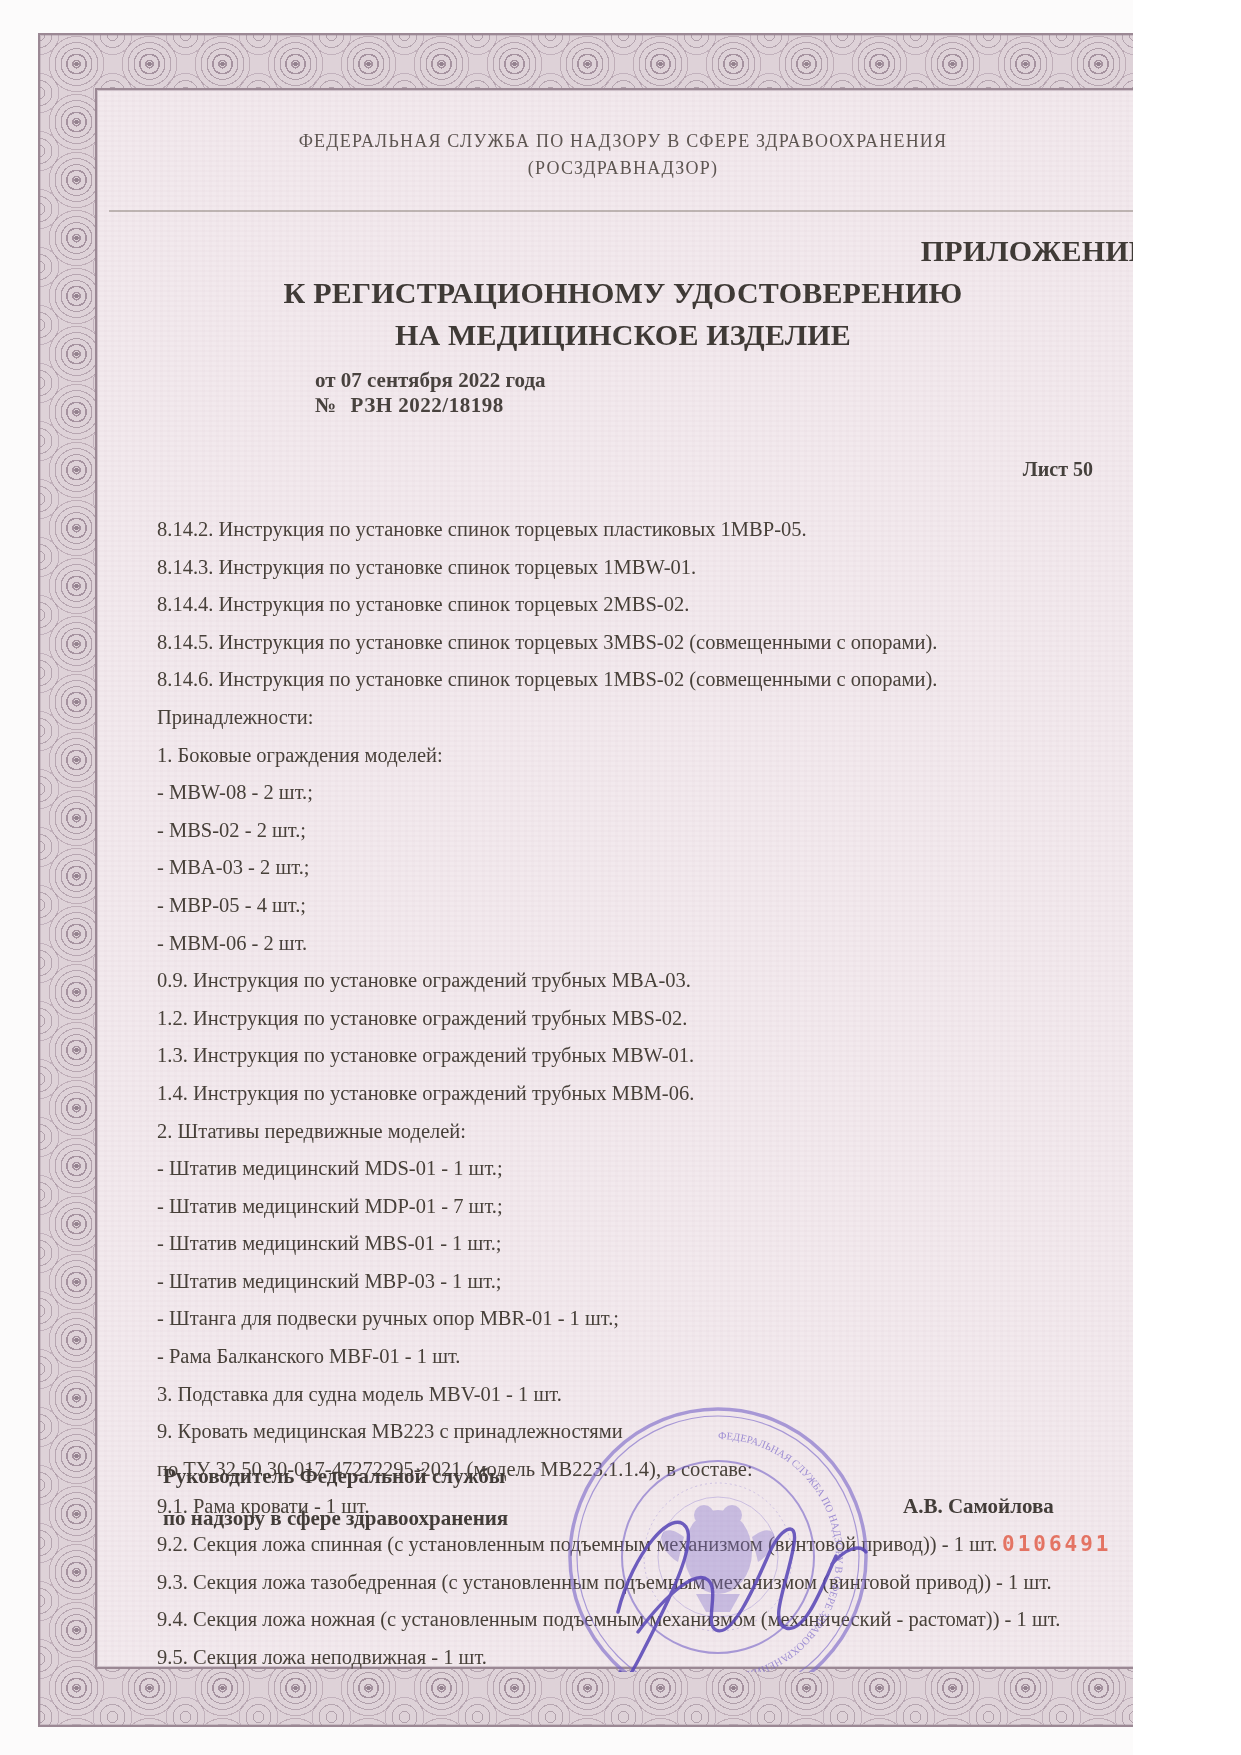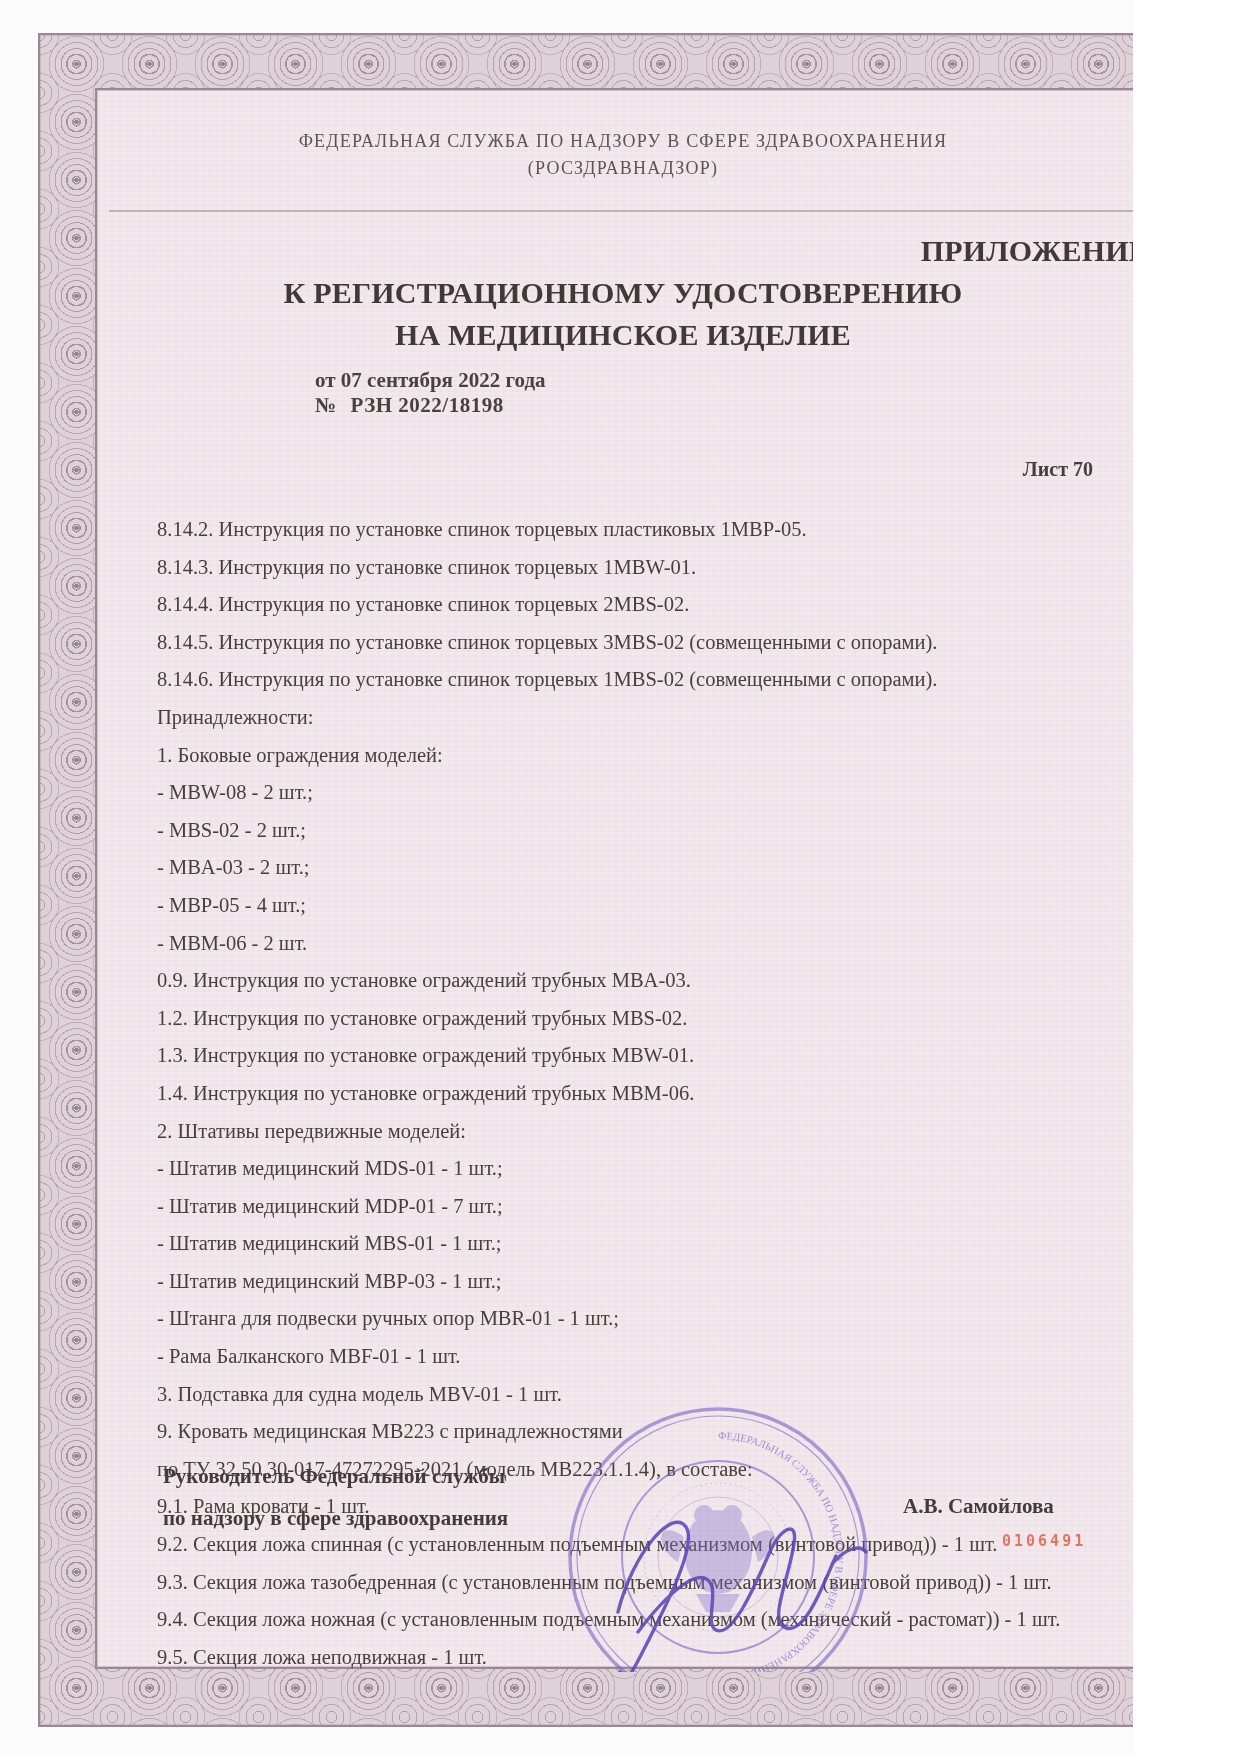--- a/index.html
+++ b/index.html
@@ -36,21 +36,21 @@
   .num{margin-left:88px;letter-spacing:.5px;}
   .num-label{margin-right:14px;}
   .sheet{text-align:right;margin:40px 56px 0 0;font-weight:700;font-size:20px;color:#45403c;}
   
   .bodytext{margin:30px 0 0 60px;width:905px;font-size:20.5px;line-height:37.6px;color:#474039;}
   .bodytext p{margin:0;}
   
   .signer{position:absolute;left:155px;top:1455px;font-weight:700;font-size:21px;line-height:42px;color:#423c38;z-index:5;margin-left:8px;}
   .signer-name{position:absolute;left:903px;top:1494px;font-weight:700;font-size:21px;color:#423c38;z-index:6;}
   .serial{position:absolute;left:1002px;top:1532px;font-family:"DejaVu Sans Mono", monospace;
-          font-size:15px;font-weight:700;letter-spacing:3px;color:#e2604c;opacity:.85;z-index:6;}
+          font-size:21px;font-weight:700;letter-spacing:3px;color:#e2604c;opacity:.85;z-index:6;}
   .stampwrap{position:absolute;left:468px;top:1312px;width:420px;height:360px;z-index:4;pointer-events:none;}
   .small{font-size:10.5px;}
 </style>
 </head>
 <body>
 
 <div class="canvas">
   <div class="frame"></div>
 
   <div class="inner">
@@ -68,21 +68,21 @@
       <div>НА МЕДИЦИНСКОЕ ИЗДЕЛИЕ</div>
     </div>
 
     <div class="daterow">
       <span>от  07 сентября 2022 года</span>
       <span class="num">
         <span class="num-label">№</span><span>РЗН 2022/18198</span>
       </span>
     </div>
 
-    <div class="sheet">Лист  70</div>
+    <div class="sheet">Лист  50</div>
 
     <div class="bodytext">
         <p>8.14.2. Инструкция по установке спинок торцевых пластиковых 1МВР-05.</p>
         <p>8.14.3. Инструкция по установке спинок торцевых 1MBW-01.</p>
         <p>8.14.4. Инструкция по установке спинок торцевых 2MBS-02.</p>
         <p>8.14.5. Инструкция по установке спинок торцевых 3MBS-02 (совмещенными с опорами).</p>
         <p>8.14.6. Инструкция по установке спинок торцевых 1MBS-02 (совмещенными с опорами).</p>
         <p>Принадлежности:</p>
         <p>1. Боковые ограждения моделей:</p>
         <p>- MBW-08 - 2 шт.;</p>

